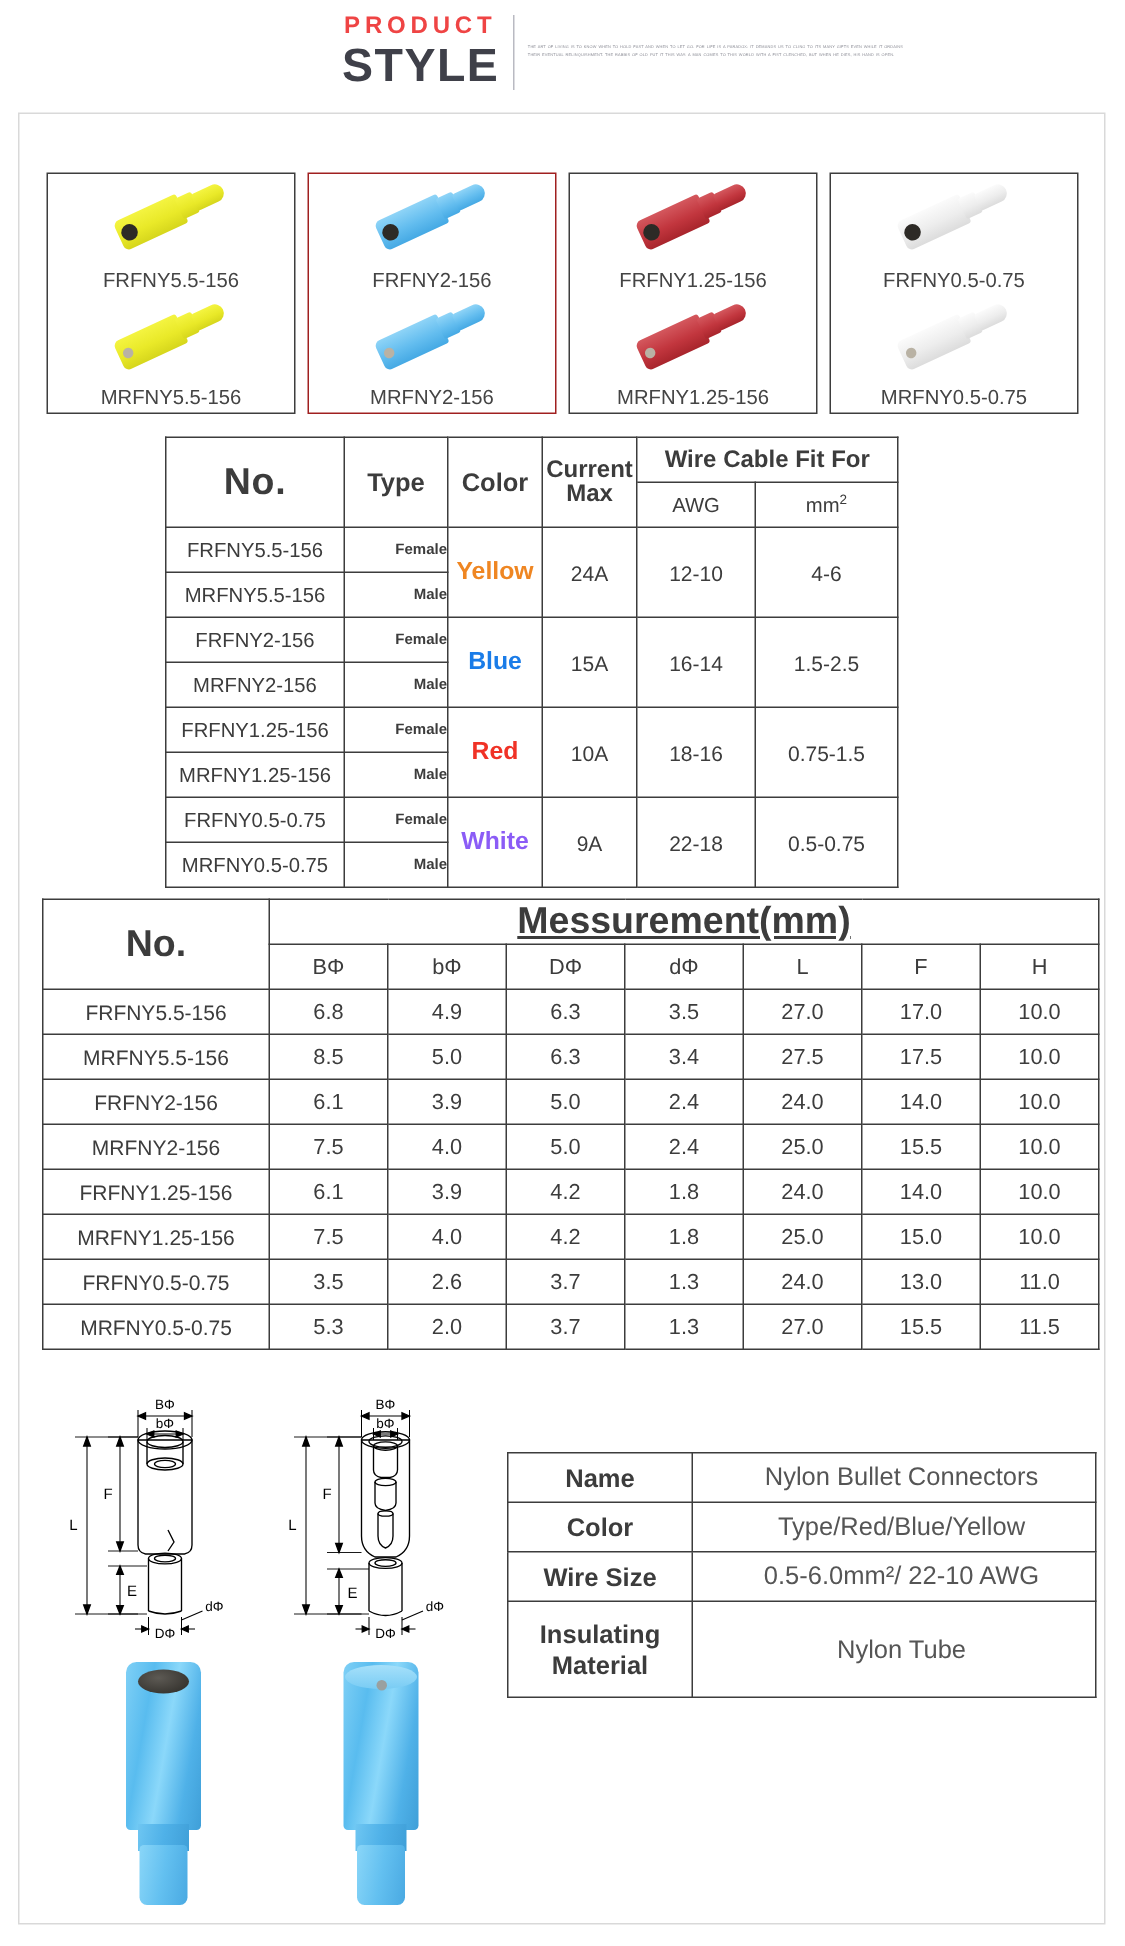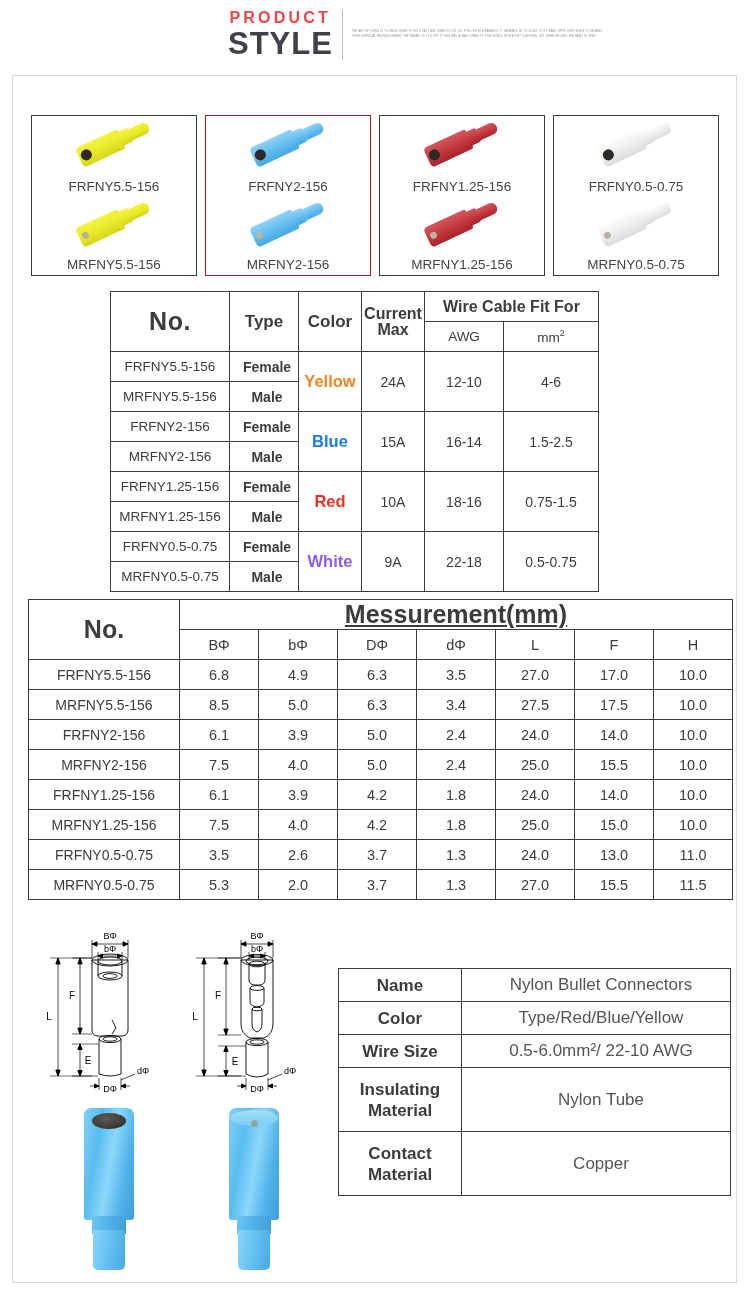--- a/index.html
+++ b/index.html
@@ -69,21 +69,21 @@
   }
 
   
   .t1{position:absolute;left:110px;top:291px;}
   .t1 td{height:29px;font-size:14px;}
   .t1 .h-no{font-size:25px;font-weight:bold;letter-spacing:.5px;}
   .t1 .h-mid{font-size:17px;font-weight:bold;}
   .t1 .h-two{font-size:16px;font-weight:bold;line-height:16px;margin-top:12px;}
   .t1 .h-sub{font-size:13.5px;}
   .t1 .c-no{font-size:13.5px;}
-  .t1 .c-type{font-size:14px;font-weight:bold;text-align:center;padding-left:6px;}
+  .t1 .c-type{font-size:10px;font-weight:bold;text-align:right;padding-left:6px;}
   .t1 .c-color{font-size:16.5px;font-weight:bold;}
   .t1 .w-no{width:118px;}
   .t1 .w-type{width:62px;}
   .t1 .w-color{width:62px;}
   .t1 .w-cur{width:62px;}
   .t1 .w-awg{width:78px;margin-top:32px;}
   .t1 .w-mm{width:94px;}
 
   
   .t2{position:absolute;left:28px;top:599px;}
@@ -595,21 +595,14 @@
         <td class="k">Wire Size</td>
         <td class="v">0.5-6.0mm²/ 22-10 AWG</td>
       </tr>
       <tr class="r2">
         <td class="k">
           <div>Insulating</div>
           <div>Material</div>
         </td>
         <td class="v">Nylon Tube</td>
       </tr>
-      <tr class="r2">
-        <td class="k">
-          <div>Contact</div>
-          <div>Material</div>
-        </td>
-        <td class="v">Copper</td>
-      </tr>
     </tbody>
 </table>
 
 </body></html>

